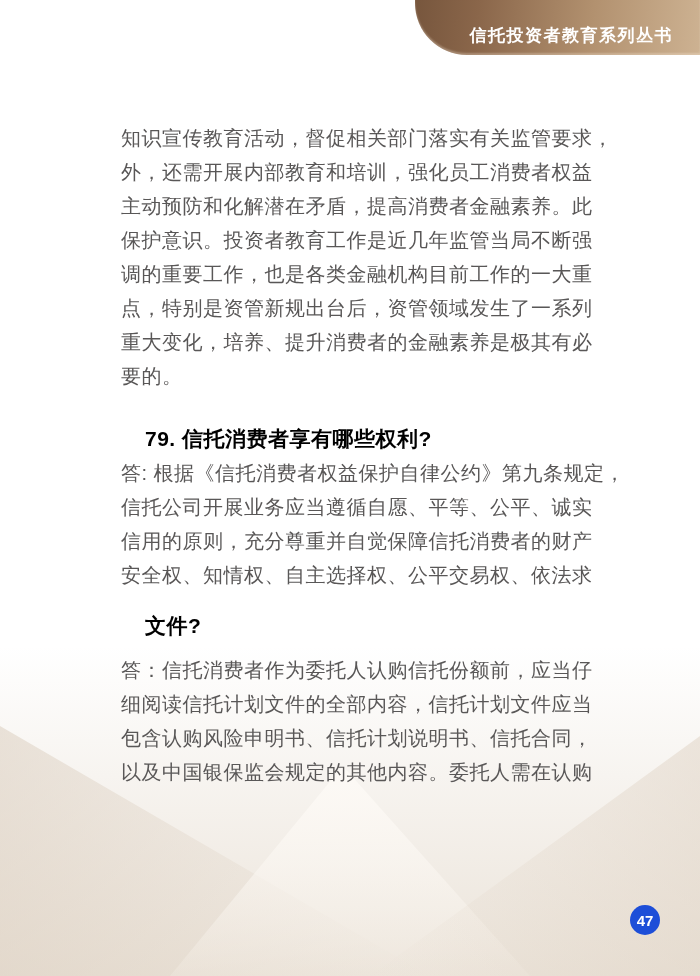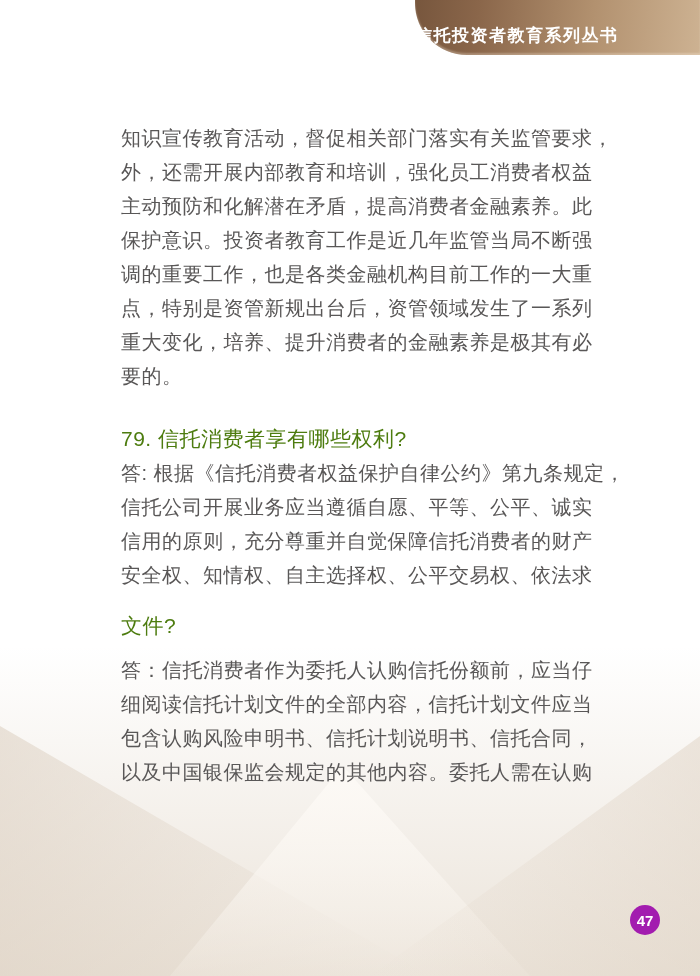--- a/index.html
+++ b/index.html
@@ -17,39 +17,39 @@
     background:linear-gradient(to bottom,rgba(253,250,246,0.95),rgba(242,235,226,0.35));
     clip-path:polygon(48% 0,100% 100%,0 100%);}
   .facet-right{position:absolute;bottom:0;right:0;width:330px;height:240px;
     background:linear-gradient(255deg,rgba(222,209,194,0.5),rgba(249,245,239,0));
     clip-path:polygon(100% 0,100% 100%,0 100%);}
   
   .header-bar{
     position:absolute;top:0;right:0;width:285px;height:55px;box-sizing:border-box;
     background:linear-gradient(95deg,#77563d 0%,#8a664a 22%,#b2916f 62%,#cdb292 100%);
     border-bottom-left-radius:52px;
-    display:flex;align-items:center;
+    display:flex;align-items:center;justify-content:flex-end;
     padding-right:27px;padding-top:16px;
     box-shadow:inset 0 -2px 2px rgba(255,243,225,0.30);
   }
   .header-title{color:#ffffff;font-size:17px;letter-spacing:1.5px;font-weight:bold;}
   
   .content{position:absolute;left:121px;top:121px;width:485px;color:#595757;}
   .line{display:block;height:34px;line-height:34px;font-size:20px;
         letter-spacing:0.5px;white-space:nowrap;}
-  .heading{color:#4d7c0f;font-weight:normal;}
+  .heading{color:#000000;font-weight:bold;margin-left:24px;}
   .heading .line{font-size:21px;letter-spacing:0.5px;}
   .h79{margin-top:29px;}
   .p2{}
   .h80{margin-top:17px;}
   .p3{margin-top:10px;}
   
   .page-badge{
     position:absolute;left:630px;top:905px;width:30px;height:30px;border-radius:50%;
-    background:#a21caf;color:#ffffff;display:flex;align-items:center;justify-content:center;
+    background:#1d4ed8;color:#ffffff;display:flex;align-items:center;justify-content:center;
     font-size:15px;font-weight:bold;
   }
 </style>
 </head>
 <body>
 
 <div class="page">
 
   <div class="bg-fade"></div>
   <div class="facet-left"></div>

